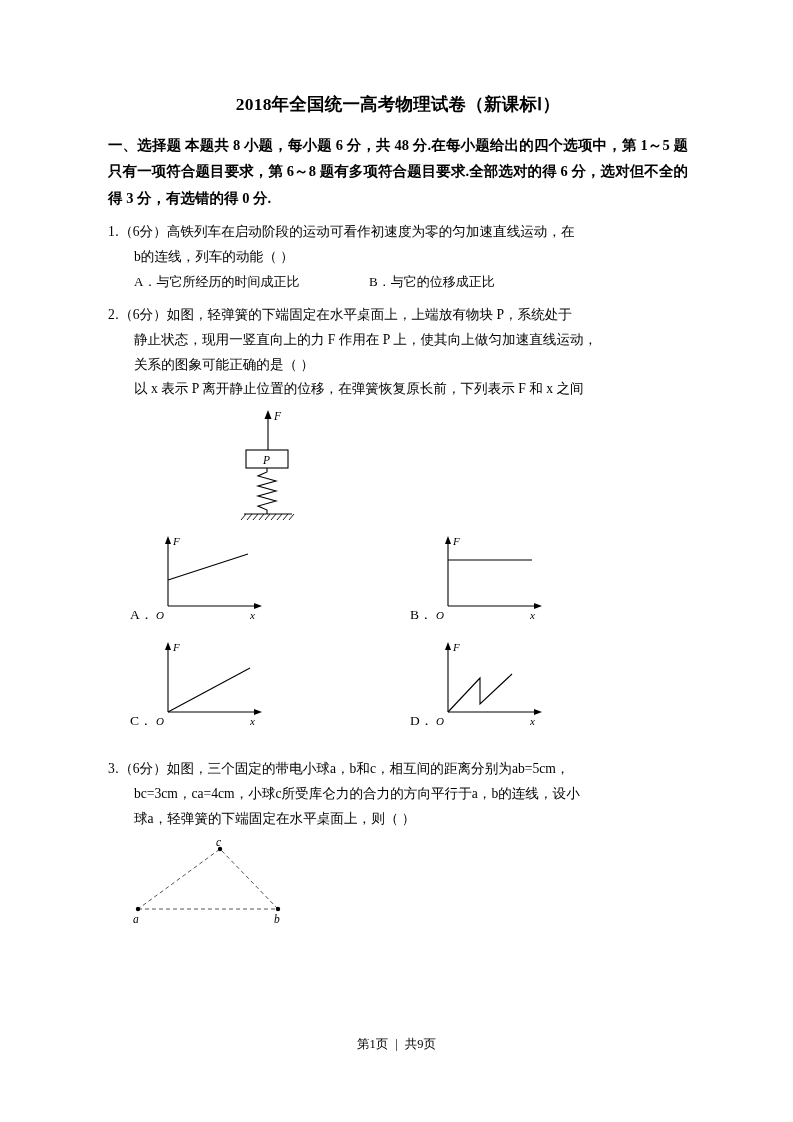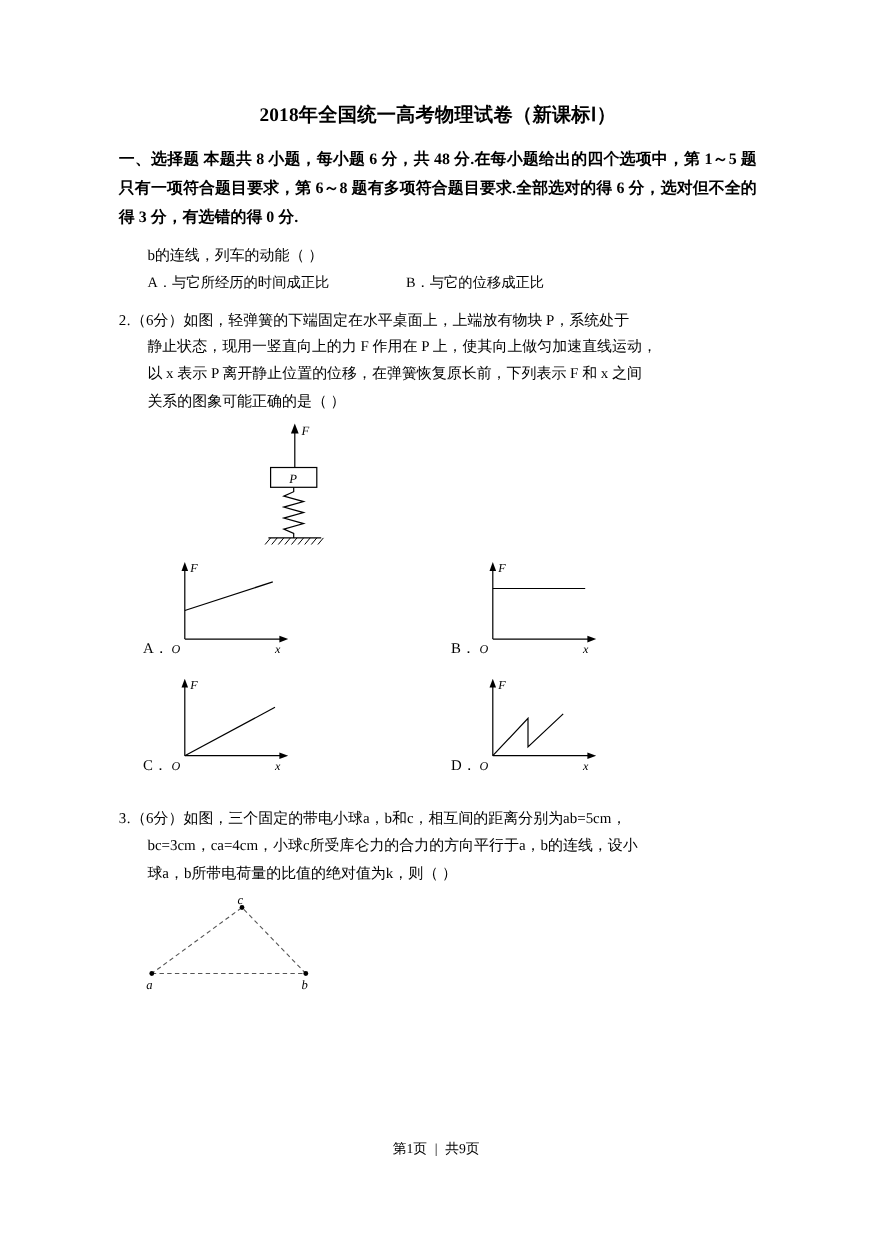--- a/index.html
+++ b/index.html
@@ -90,33 +90,36 @@
 
 <div class="page">
 
   <div class="content">
 
     <div class="doc-title">2018年全国统一高考物理试卷（新课标Ⅰ）</div>
 
     <div class="section-head">一、选择题 本题共 8 小题，每小题 6 分，共 48 分.在每小题给出的四个选项中，第 1～5 题只有一项符合题目要求，第 6～8 题有多项符合题目要求.全部选对的得 6 分，选对但不全的得 3 分，有选错的得 0 分.</div>
 
     <div class="q-block">
+      <span class="q-line">
+        <span class="q-num">1.</span><span>（6分）</span><span>高铁列车在启动阶段的运动可看作初速度为零的匀加速直线运动，在</span>
+      </span>
       <span class="q-indent">b的连线，列车的动能（        ）</span>
       <span class="opt-row">
         <span class="opt-a">A．与它所经历的时间成正比</span><span>B．与它的位移成正比</span>
       </span>
     </div>
 
     <div class="q-block">
       <span class="q-line">
         <span class="q-num">2.</span><span>（6分）</span><span>如图，轻弹簧的下端固定在水平桌面上，上端放有物块 P，系统处于</span>
       </span>
       <span class="q-indent">静止状态，现用一竖直向上的力 F 作用在 P 上，使其向上做匀加速直线运动，</span>
+      <span class="q-indent">关系的图象可能正确的是（        ）</span>
       <span class="q-indent">以 x 表示 P 离开静止位置的位移，在弹簧恢复原长前，下列表示 F 和 x 之间</span>
-      <span class="q-indent">关系的图象可能正确的是（        ）</span>
 
       <div class="fig-wrap">
 
         <svg width="580" height="120" viewBox="0 0 580 120">
 
           <line x1="160" y1="6" x2="160" y2="42" stroke="#000" stroke-width="1.1"></line>
           <polygon points="160,2 156.5,11 163.5,11" fill="#000"></polygon>
           <text x="166" y="12" font-family="Liberation Serif, serif" font-size="11.5" font-style="italic">F</text>
 
           <rect x="138" y="42" width="42" height="18" fill="none" stroke="#000" stroke-width="1.1"></rect>
@@ -189,21 +192,21 @@
           </g>
         </svg>
       </div>
     </div>
 
     <div class="q-block">
       <span class="q-line">
         <span class="q-num">3.</span><span>（6分）</span><span>如图，三个固定的带电小球a，b和c，相互间的距离分别为ab=5cm，</span>
       </span>
       <span class="q-indent">bc=3cm，ca=4cm，小球c所受库仑力的合力的方向平行于a，b的连线，设小</span>
-      <span class="q-indent">球a，b所带电荷量的比值的绝对值为k，则（        ）</span>
+      <span class="q-indent">球a，轻弹簧的下端固定在水平桌面上，则（        ）</span>
 
       <div class="fig-wrap">
         <svg width="580" height="90" viewBox="0 0 580 90">
 
           <polygon points="30,72 170,72 112,12" fill="none" stroke="#555" stroke-width="1" stroke-dasharray="4,3"></polygon>
           <circle cx="30" cy="72" r="2.2" fill="#000"></circle>
           <circle cx="170" cy="72" r="2.2" fill="#000"></circle>
           <circle cx="112" cy="12" r="2.2" fill="#000"></circle>
           <text x="25" y="86" font-family="Liberation Serif, serif" font-size="11.5" font-style="italic">a</text>
           <text x="166" y="86" font-family="Liberation Serif, serif" font-size="11.5" font-style="italic">b</text>

